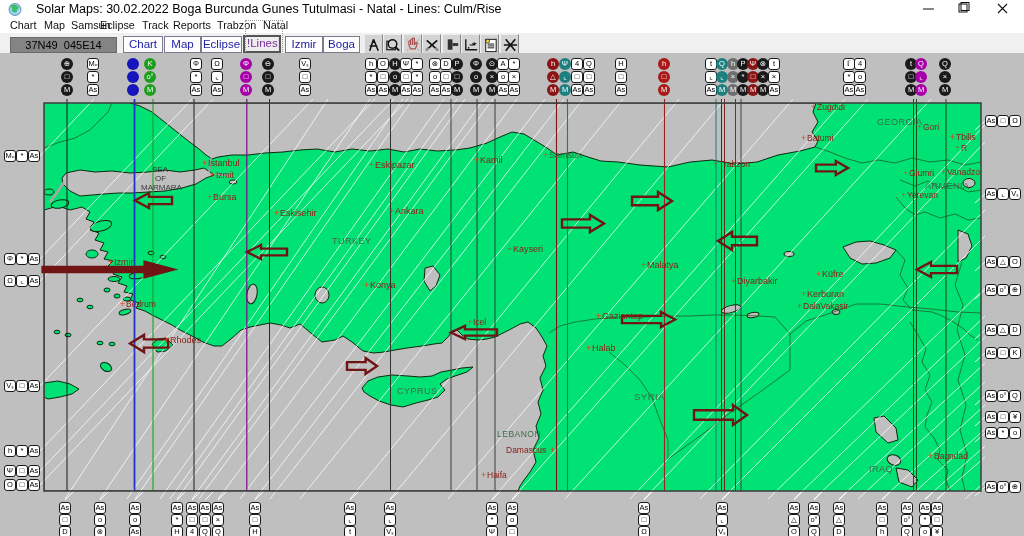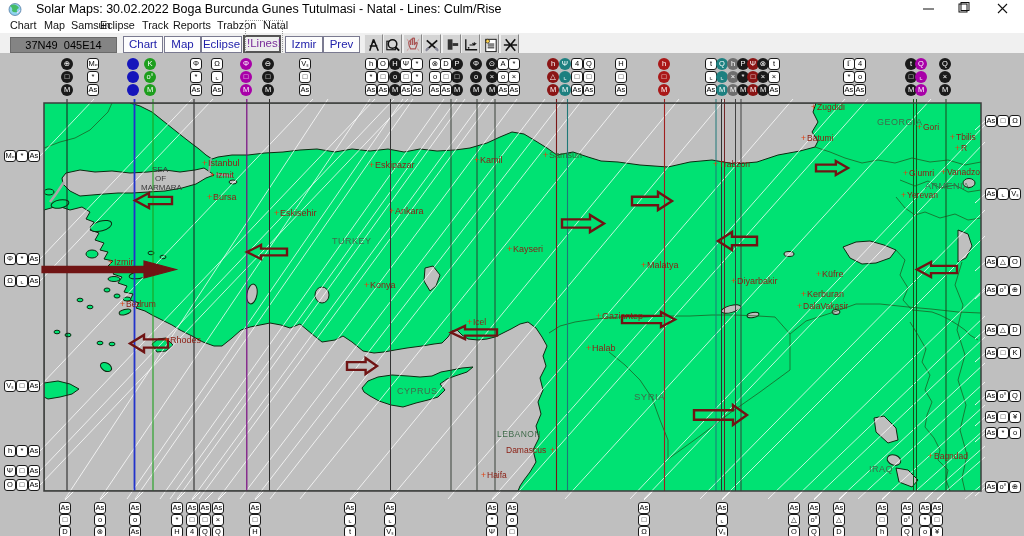--- a/index.html
+++ b/index.html
@@ -37,21 +37,21 @@
 <div class="mi" style="left:142px">Track</div>
 <div class="mi" style="left:173px">Reports</div>
 <div class="mi" style="left:217px">Trabzon</div>
 <div class="mi" style="left:263px">Natal</div>
 <div id="coord" style="">37N49&nbsp; 045E14</div>
 <div class="tbtn" style="left:123px;width:40px">Chart</div>
 <div class="tbtn" style="left:164px;width:37px">Map</div>
 <div class="tbtn" style="left:201px;width:41px">Eclipse</div>
 <div class="tbtn" style="left:243px;width:38px;border:2px solid #555;background:#eee;color:#7a2d9a;top:35px;height:18px;line-height:13px"><span style="border:1px dotted #999;padding:16px 1px">!Lines!</span></div>
 <div class="tbtn" style="left:285px;width:38px">Izmir</div>
-<div class="tbtn" style="left:323px;width:37px">Prev</div>
+<div class="tbtn" style="left:323px;width:37px">Boga</div>
 <div class="ibtn" style="left:364px"><svg width="18" height="20" viewBox="0 0 19 20">
       <path d="M9 4 L5 16 M9 4 L14 16 M9 4 L9 8 M5 11 L13 11" stroke="#111" stroke-width="1.6" fill="none"></path>
     </svg></div>
 <div class="ibtn" style="left:383.4px"><svg width="18" height="20" viewBox="0 0 19 20">
       <rect x="3" y="6" width="9" height="9" fill="none" stroke="#111" stroke-width="1.2"></rect>
       <circle cx="9" cy="9" r="4.5" fill="#d4d4d4" stroke="#111" stroke-width="1.6"></circle>
       <line x1="12" y1="12" x2="16" y2="16" stroke="#111" stroke-width="2"></line>
     </svg></div>
 <div class="ibtn" style="left:402.79999999999995px"><svg width="18" height="20" viewBox="0 0 19 20">
       <path d="M5 8 Q5 5 7 6 L7 10 M7 6 Q7 3 9 4 L9 10 M9 4 Q9 2 11 3 L11 10 Q13 6 14 8 Q13 12 12 14 L7 14 Q5 11 5 8" stroke="#a55" stroke-width="1.3" fill="none"></path>

